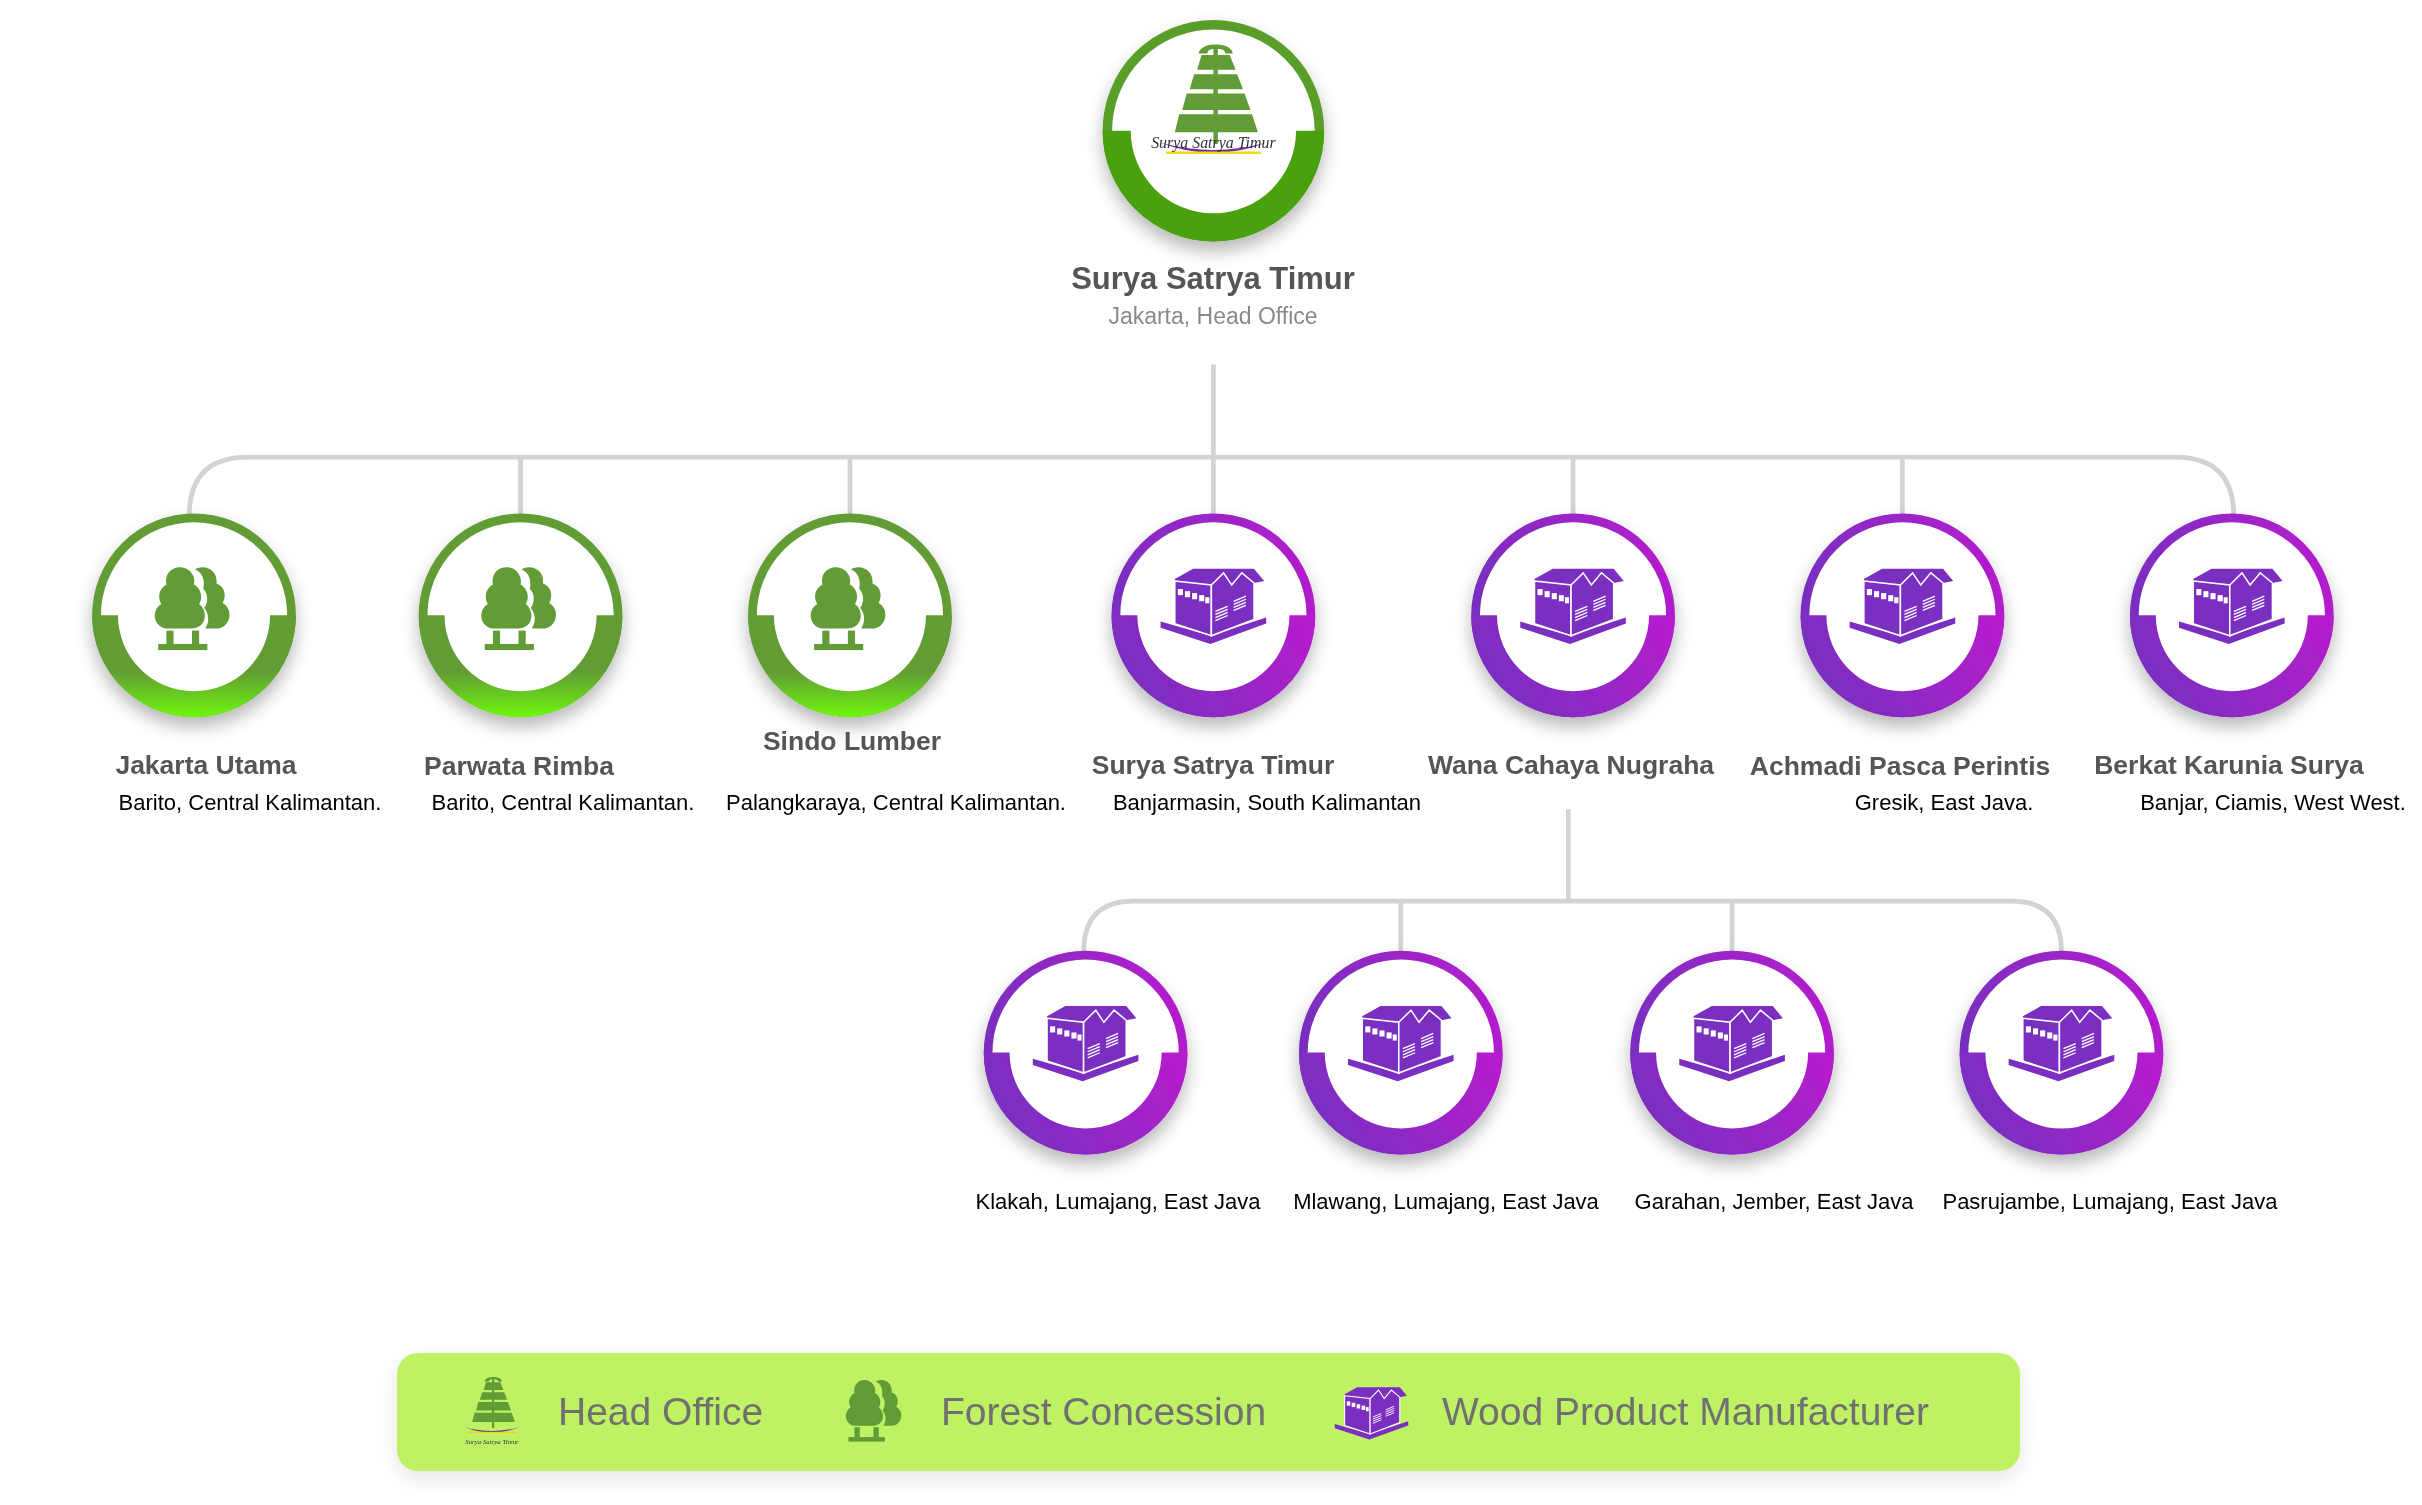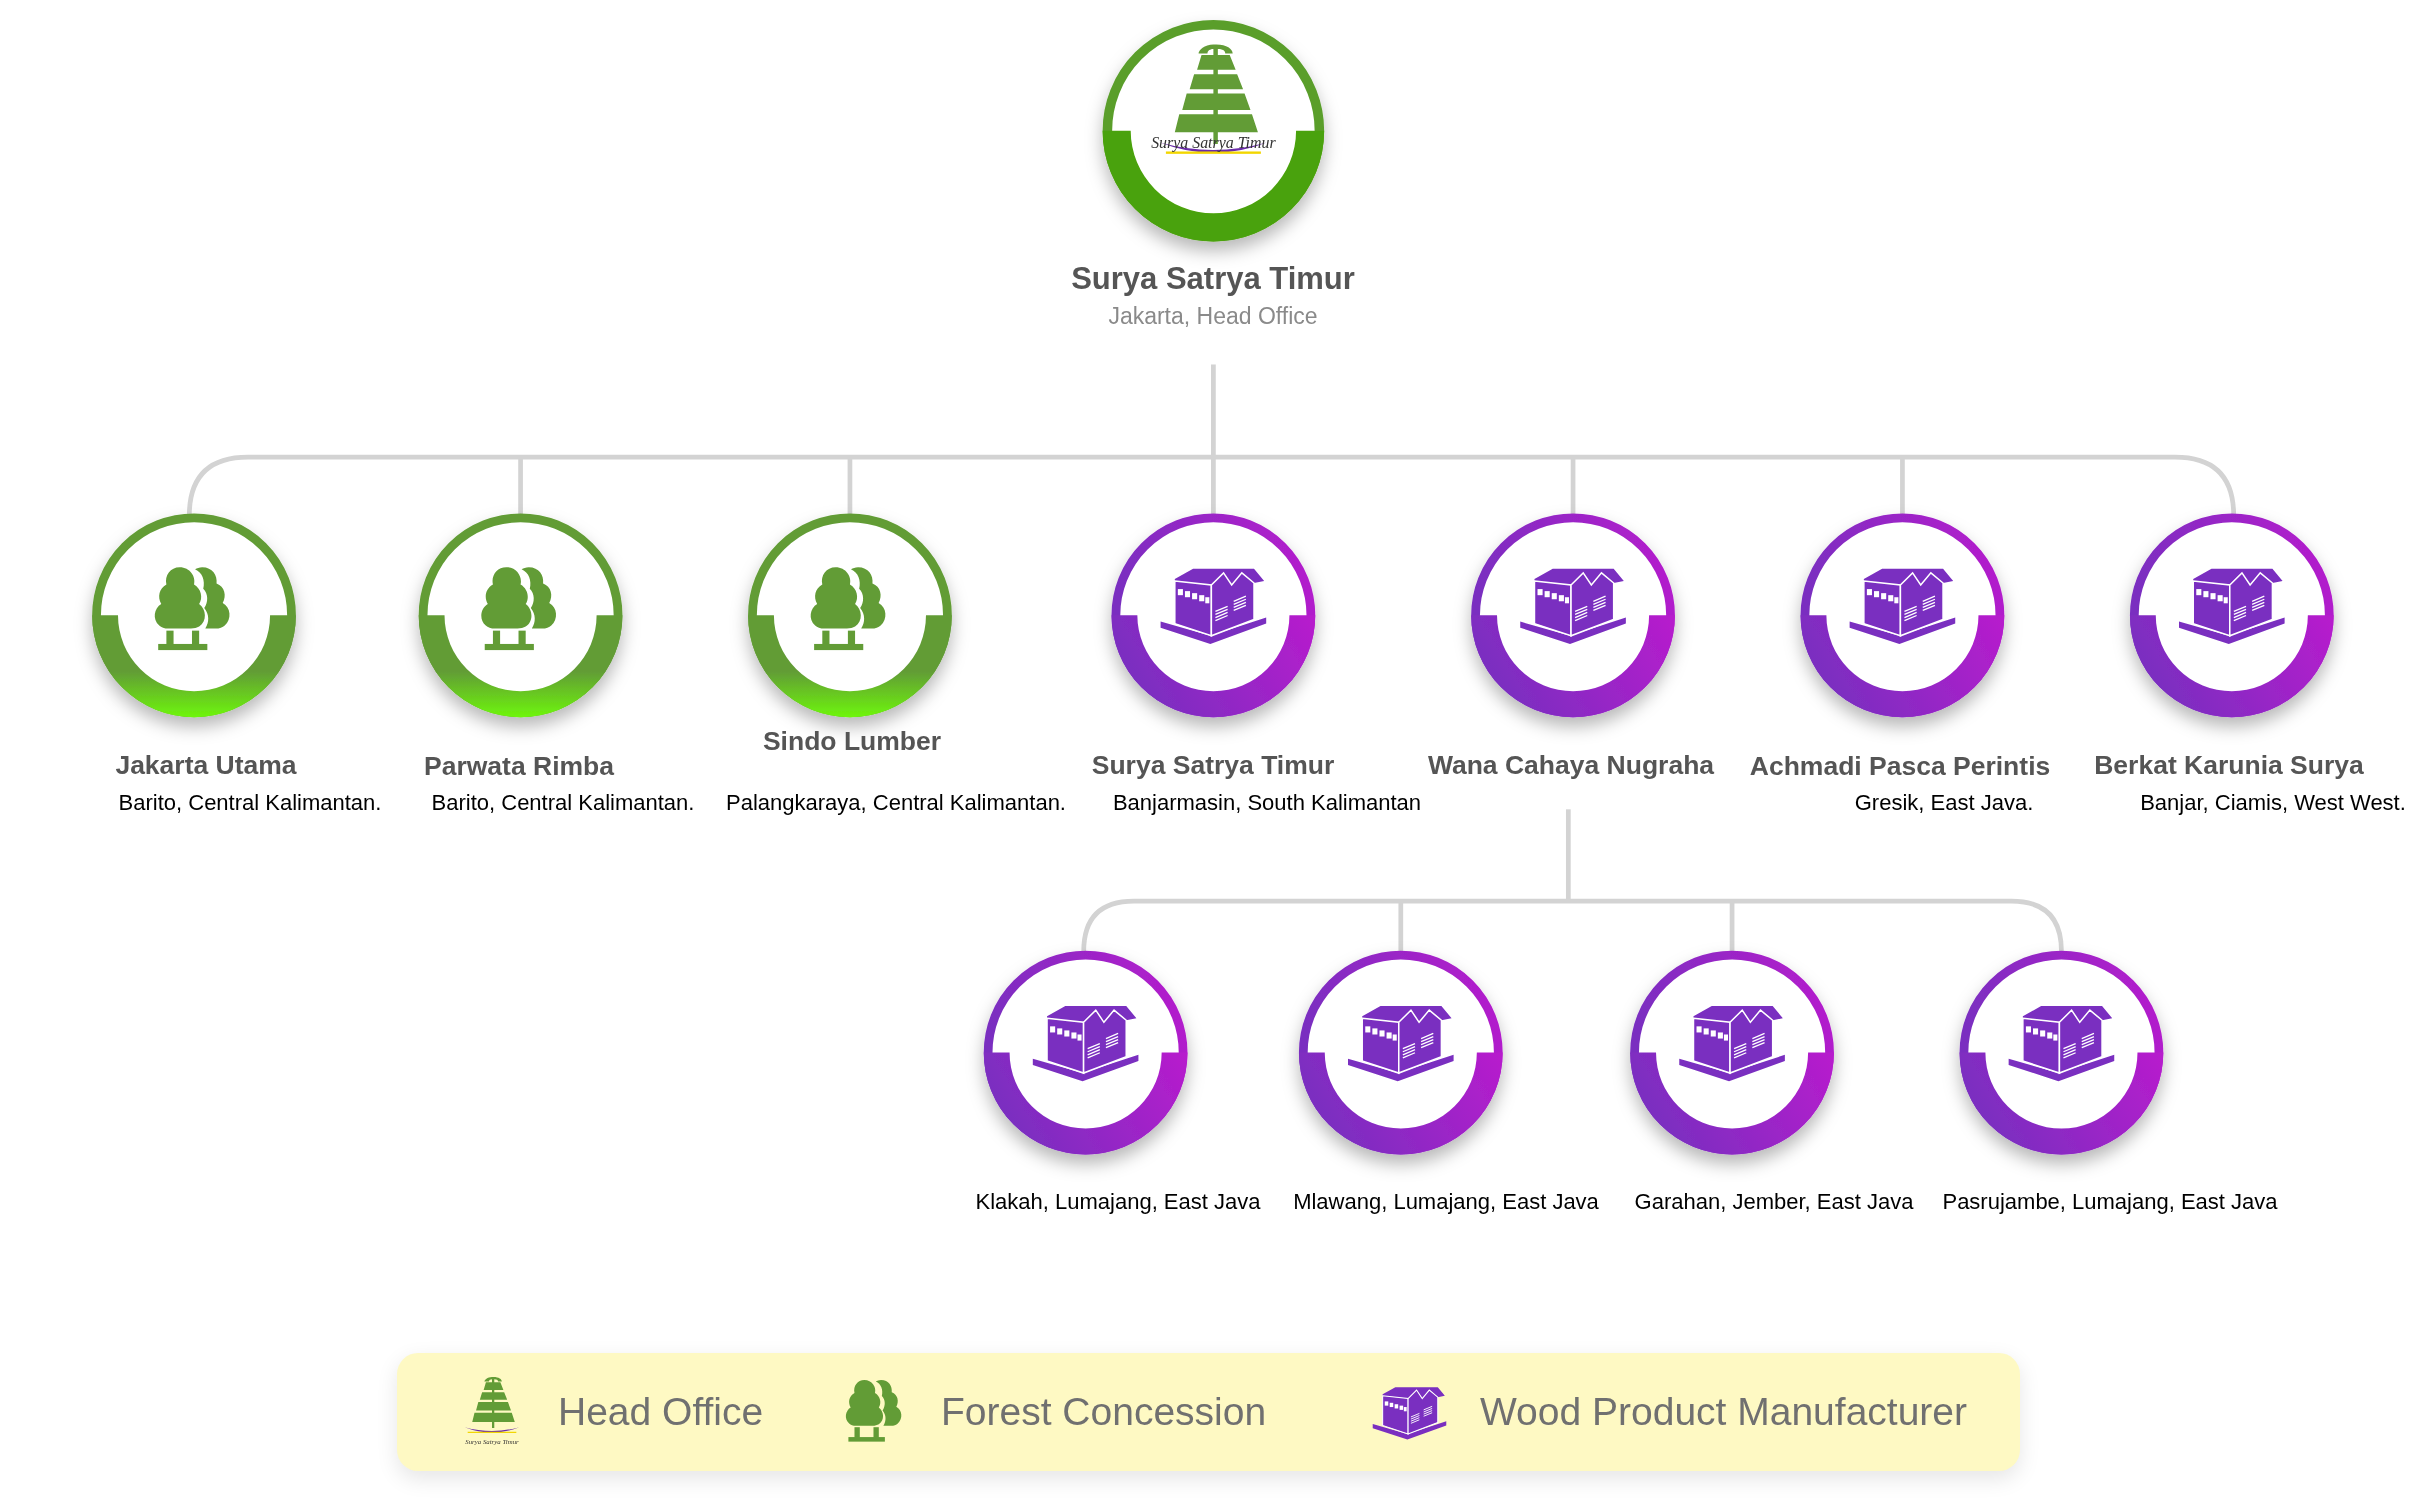--- a/index.html
+++ b/index.html
@@ -3,21 +3,21 @@
 <meta charset="utf-8">
 <style>
   html,body{margin:0;padding:0;background:#ffffff;}
   body{width:2423px;height:1506px;position:relative;overflow:hidden;font-family:"Liberation Sans","DejaVu Sans",sans-serif;}
   #lines{position:absolute;left:0;top:0;width:2423px;height:1506px;}
   .label{position:absolute;transform:translateX(-50%);white-space:nowrap;text-align:center;}
   .name{font-weight:bold;color:#555555;font-size:26.5px;}
   .loc{color:#000000;font-size:22px;margin-left:44px;}
   .head-name{font-weight:bold;color:#555555;font-size:31px;}
   .head-loc{color:#8a8a8a;font-size:23px;}
-  .legend{position:absolute;left:397px;top:1353px;width:1623px;height:118px;background:#fef9c3;border-radius:21px;box-shadow:0 7.6px 21px rgba(0,0,0,0.10);}
+  .legend{position:absolute;left:397px;top:1353px;width:1623px;height:118px;background:#bef264;border-radius:21px;box-shadow:0 7.6px 21px rgba(0,0,0,0.10);}
   .legend-item{position:absolute;top:0;height:118px;display:flex;align-items:center;}
   .legend-label{font-size:39px;color:#707070;margin-left:28px;}
 </style>
 </head>
 <body>
 
 <svg id="lines" xmlns="http://www.w3.org/2000/svg" viewBox="0 0 2560 1591" width="2423" height="1506">
   <defs>
     <linearGradient id="gGreen" x1="0" y1="0" x2="0" y2="1">
       <stop offset="0" stop-color="#629c36"></stop>
@@ -186,20 +186,20 @@
       <text x="50" y="92" font-size="9" font-style="italic" text-anchor="middle" fill="#333" font-family="Liberation Serif, serif">Surya Satrya Timur</text>
     </svg>
     <span class="legend-label">Head Office</span>
   </div>
   <div class="legend-item" style="left:440px;">
     <svg width="76" height="76" viewBox="0 0 80 80">
         <use href="#treesSym"></use>
       </svg>
     <span class="legend-label">Forest Concession</span>
   </div>
-  <div class="legend-item" style="left:970px;justify-content:space-between;">
+  <div class="legend-item" style="left:932px;justify-content:space-between;">
     <svg width="85" height="66" viewBox="0 0 90 70">
         <use href="#factorySym"></use>
       </svg>
     <span class="legend-label">Wood Product Manufacturer</span>
   </div>
 </div>
 
 
 </body></html>

